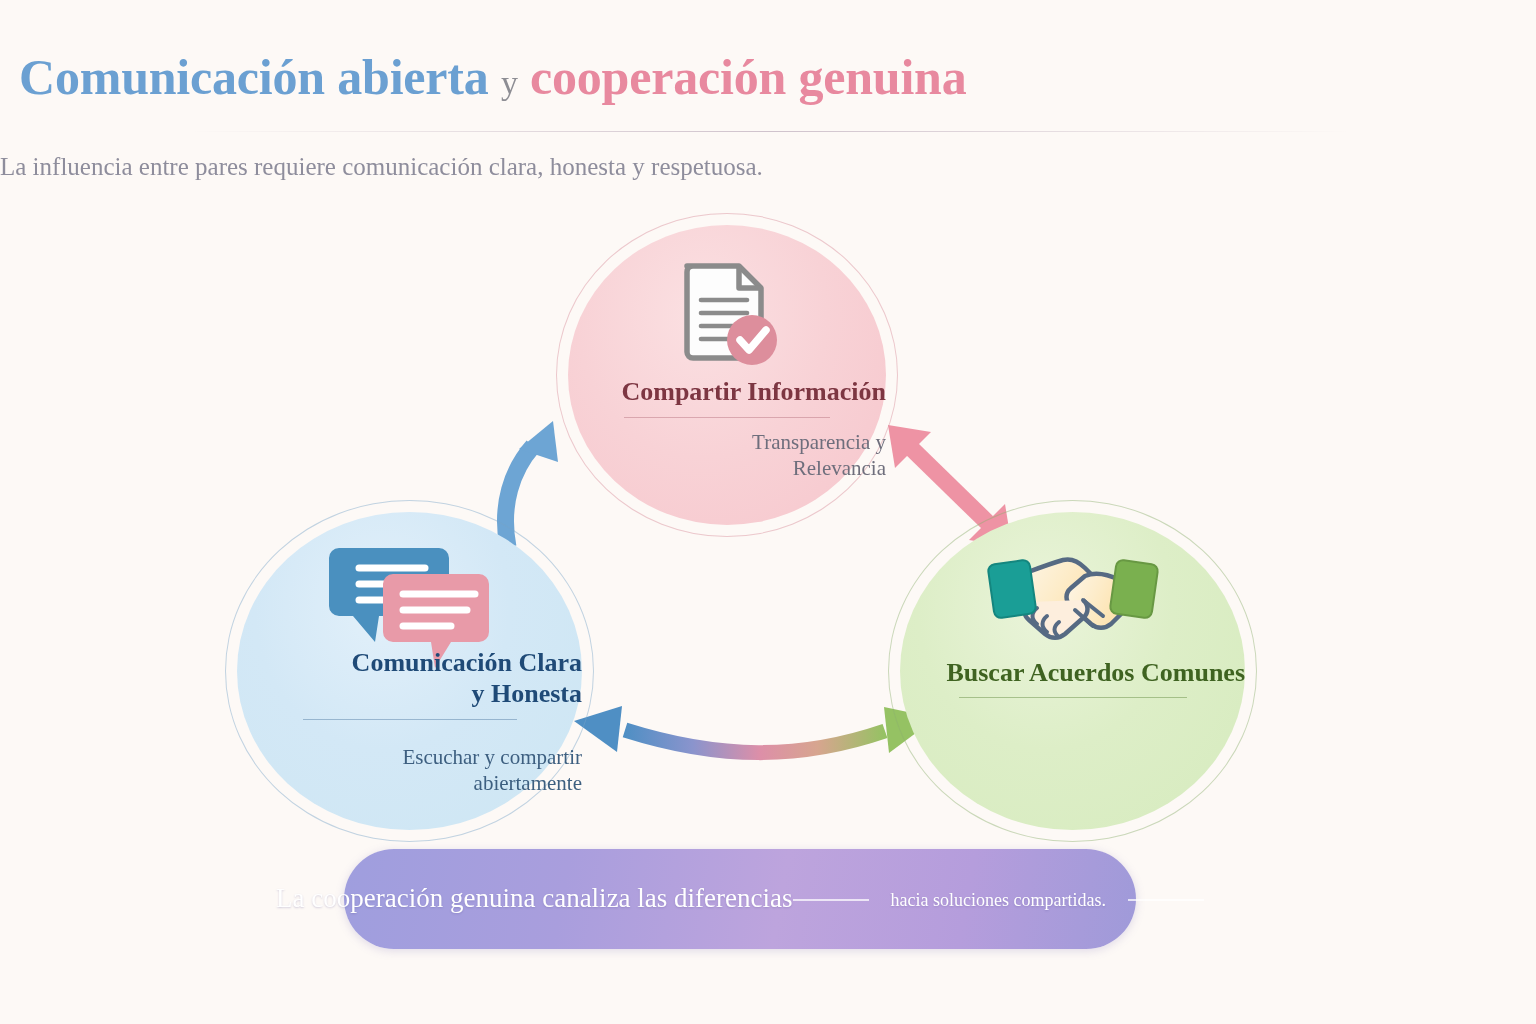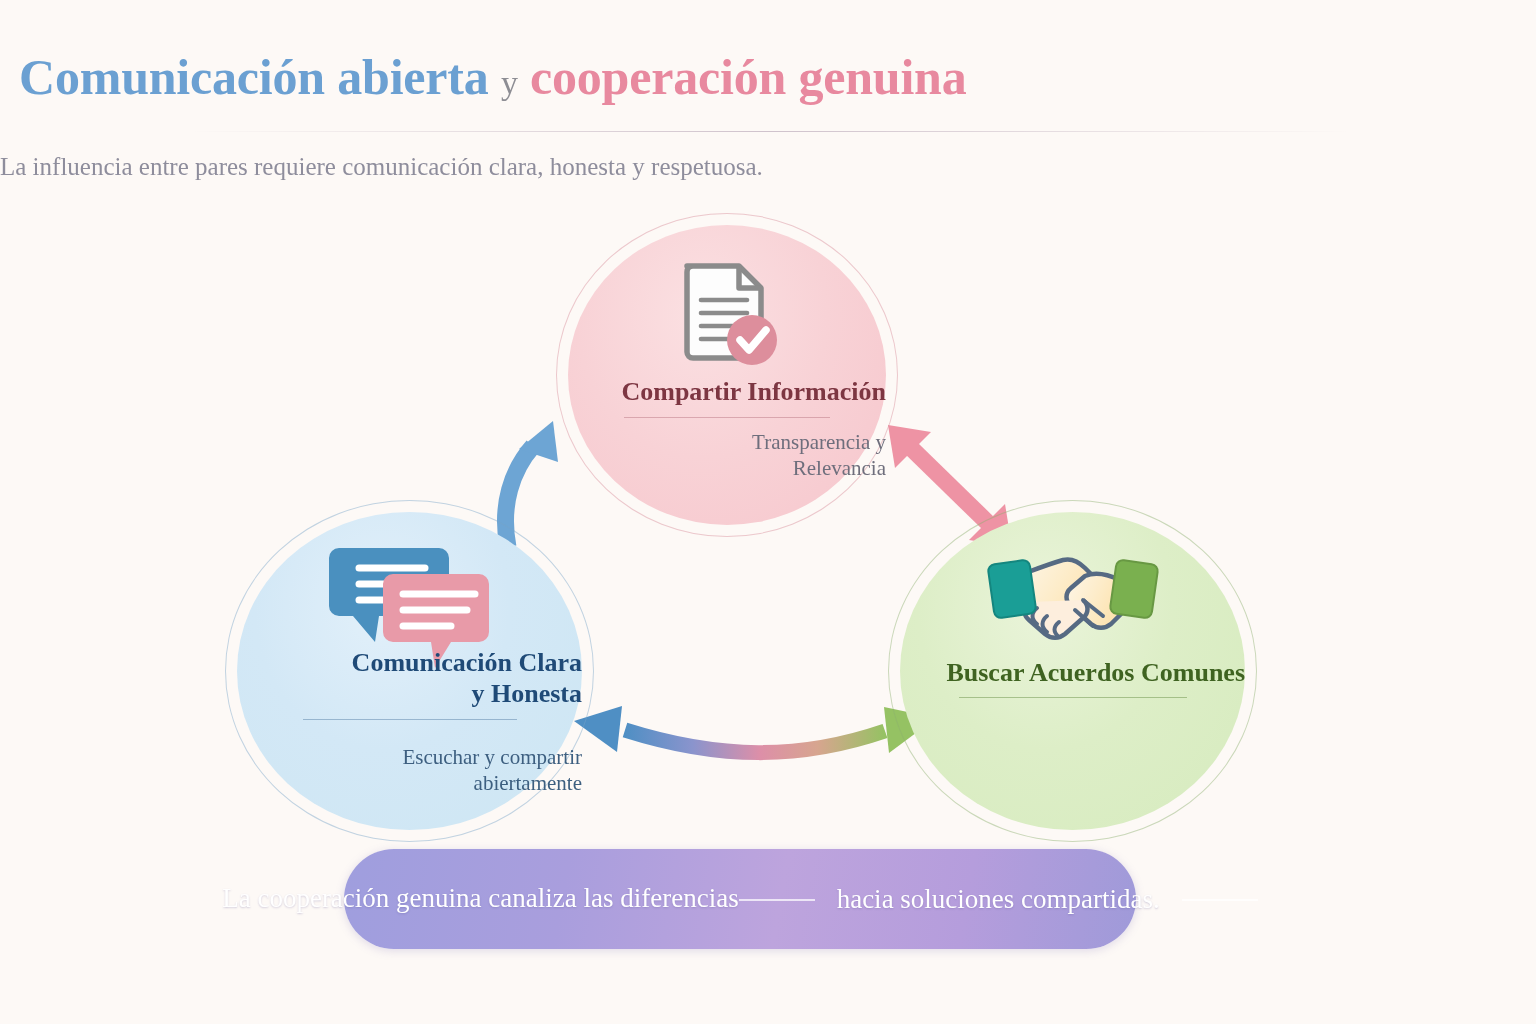--- a/index.html
+++ b/index.html
@@ -118,21 +118,21 @@
     display:flex; flex-direction:row; align-items:center; justify-content:center;
     box-shadow:0 2px 10px rgba(120,110,180,.22);
   }
   #banner .b-line1 {
     color:#fff; font-size:27px; line-height:1.25; white-space:nowrap;
     text-shadow:0 1px 2px rgba(80,70,140,.25);
   }
   #banner .b-line2-row { display:flex; align-items:center; gap:22px; margin-top:2px; }
   #banner .b-dash { width:76px; height:1.6px; background:rgba(255,255,255,.72); }
   #banner .b-line2 {
-    color:#fff; font-size:27px; line-height:1.25; white-space:nowrap;
+    color:#fff; font-size:18px; line-height:1.25; white-space:nowrap;
     text-shadow:0 1px 2px rgba(80,70,140,.25);
     text-align:center;
   }
 
   svg { display:block; overflow:visible; }
 </style>
 </head>
 <body>
 
 <div id="header">

